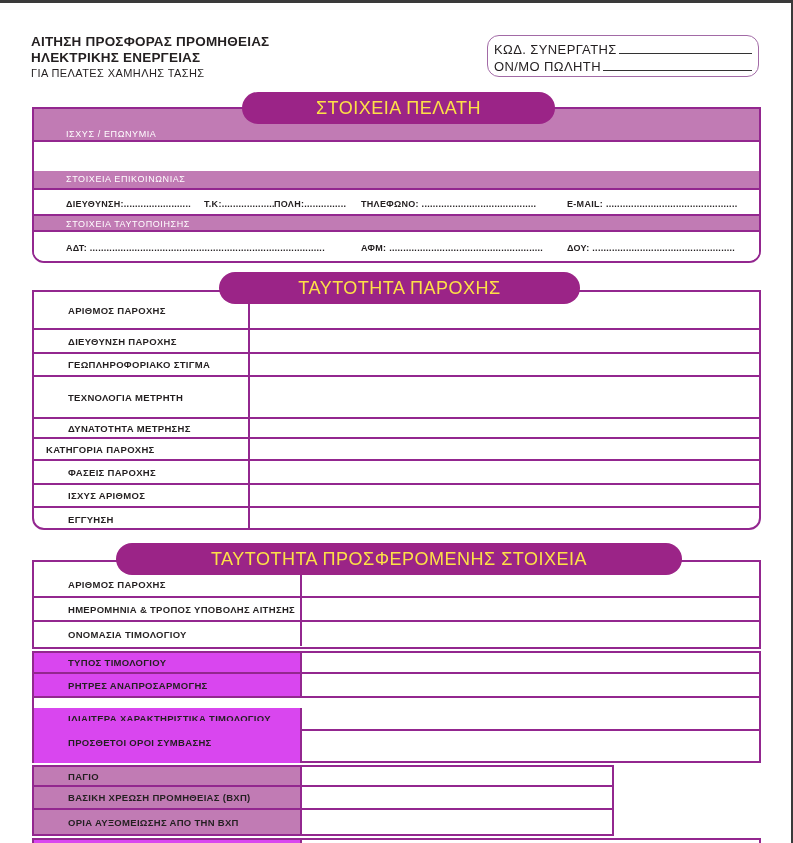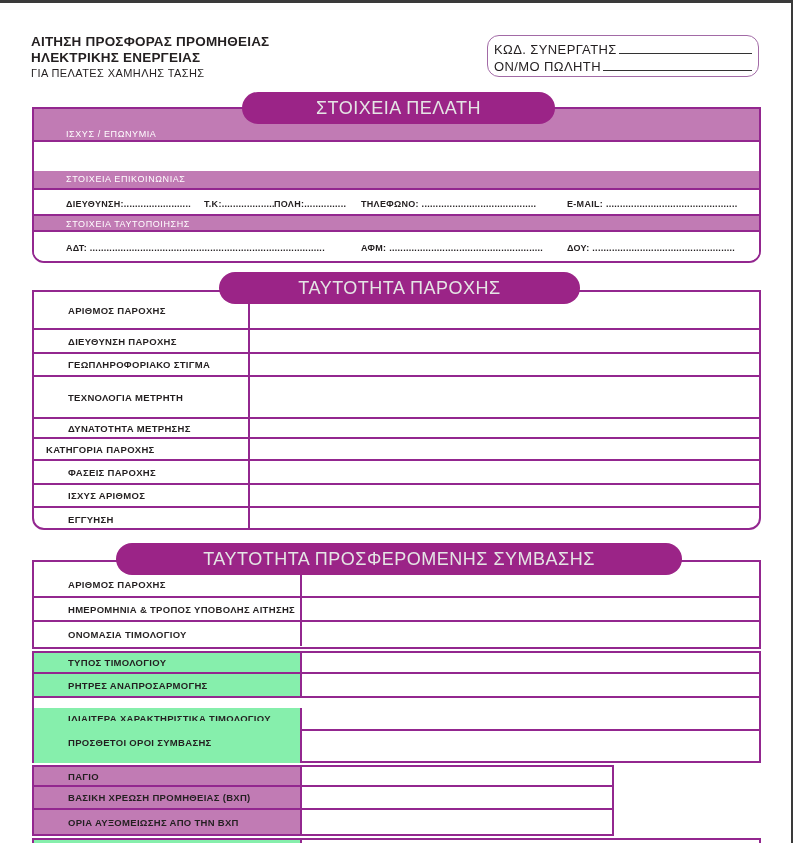--- a/index.html
+++ b/index.html
@@ -24,21 +24,21 @@
       padding: 7px 6px 0 6px;
     }
     .partner .row { display: flex; align-items: flex-end; height: 14px; margin-bottom: 3px; }
     .partner .lbl { font-size: 13px; letter-spacing: 0.4px; white-space: nowrap; color: #231f20; }
     .partner .line { flex: 1; border-bottom: 1px solid #333; margin-left: 2px; margin-bottom: 3px; }
 
     
     .frame { position: absolute; box-sizing: border-box; border: 2.5px solid #93278f; }
     .pill {
       position: absolute; height: 32px; background: #9b2487; border-radius: 16px;
-      color: #e5e5e5; font-size: 18px; text-align: center; line-height: 32px;
+      color: #fde047; font-size: 18px; text-align: center; line-height: 32px;
       letter-spacing: 0.5px; z-index: 3;
     }
 
     
     #s1 { left: 32px; top: 107px; width: 729px; height: 156px; border-radius: 0 0 12px 12px; overflow: hidden; }
     .band { position: absolute; left: 0; right: 0; background: #c17bb4; color: #ffffff; font-size: 9px; letter-spacing: 0.6px; padding-left: 32px; box-sizing: border-box; }
     .band.b { border-bottom: 2px solid #93278f; }
     .wrow { position: absolute; left: 0; right: 0; background: #fff; font-size: 9px; font-weight: bold; letter-spacing: 0.3px; padding-left: 20px; box-sizing: border-box; white-space: nowrap; }
     .wrow span { position: absolute; }
 
@@ -47,21 +47,21 @@
     .trow { position: absolute; left: 0; right: 0; border-bottom: 2px solid #93278f; box-sizing: border-box; }
     .trow:last-child { border-bottom: none; }
     .trow .k { position: absolute; left: 0; top: 0; bottom: 0; font-size: 9.5px; font-weight: bold; letter-spacing: 0.3px; padding-left: 34px; display: flex; align-items: center; box-sizing: border-box; border-right: 2px solid #93278f; }
     .trow .v { position: absolute; top: 0; bottom: 0; right: 0; }
 
     #s2 { left: 32px; top: 290px; width: 729px; height: 240px; border-radius: 0 0 12px 12px; overflow: hidden; }
     #s3a { left: 32px; top: 560px; width: 729px; height: 89px; }
     #s3b { left: 32px; top: 651px; width: 729px; height: 112px; }
     #s3c { left: 32px; top: 765px; width: 582px; height: 71px; }
     #s3d { left: 32px; top: 838px; width: 729px; height: 20px; }
-    .light .k { background: #86efac; }
+    .light .k { background: #d946ef; }
     .mid .k { background: #c17bb4; }
   </style>
 </head>
 <body>
 
 <div class="topbar"></div>
 <div class="rightbar"></div>
 
 <div class="title">
   <div class="l1">ΑΙΤΗΣΗ ΠΡΟΣΦΟΡΑΣ ΠΡΟΜΗΘΕΙΑΣ</div>
@@ -141,21 +141,21 @@
         <div class="k" style="width: 216px;">ΙΣΧΥΣ ΑΡΙΘΜΟΣ</div>
         <div class="v" style="left: 216px;"></div>
       </div>
       <div class="trow" style="top: 216px; height: 22px;">
         <div class="k" style="width: 216px;">ΕΓΓΥΗΣΗ</div>
         <div class="v" style="left: 216px;"></div>
       </div>
     </div>
 </div>
 
-<div class="pill" style="left:116px; top:543px; width:566px;">ΤΑΥΤΟΤΗΤΑ ΠΡΟΣΦΕΡΟΜΕΝΗΣ ΣΥΜΒΑΣΗΣ</div>
+<div class="pill" style="left:116px; top:543px; width:566px;">ΤΑΥΤΟΤΗΤΑ ΠΡΟΣΦΕΡΟΜΕΝΗΣ ΣΤΟΙΧΕΙΑ</div>
 <div class="frame" id="s3a">
   <div class="tbl" id="contract-a">
       <div class="trow" style="top: 10px; height: 26px;">
         <div class="k" style="width: 268px;">ΑΡΙΘΜΟΣ ΠΑΡΟΧΗΣ</div>
         <div class="v" style="left: 268px;"></div>
       </div>
       <div class="trow" style="top: 36px; height: 24px;">
         <div class="k" style="width: 268px;">ΗΜΕΡΟΜΗΝΙΑ &amp; ΤΡΟΠΟΣ ΥΠΟΒΟΛΗΣ ΑΙΤΗΣΗΣ</div>
         <div class="v" style="left: 268px;"></div>
       </div>

